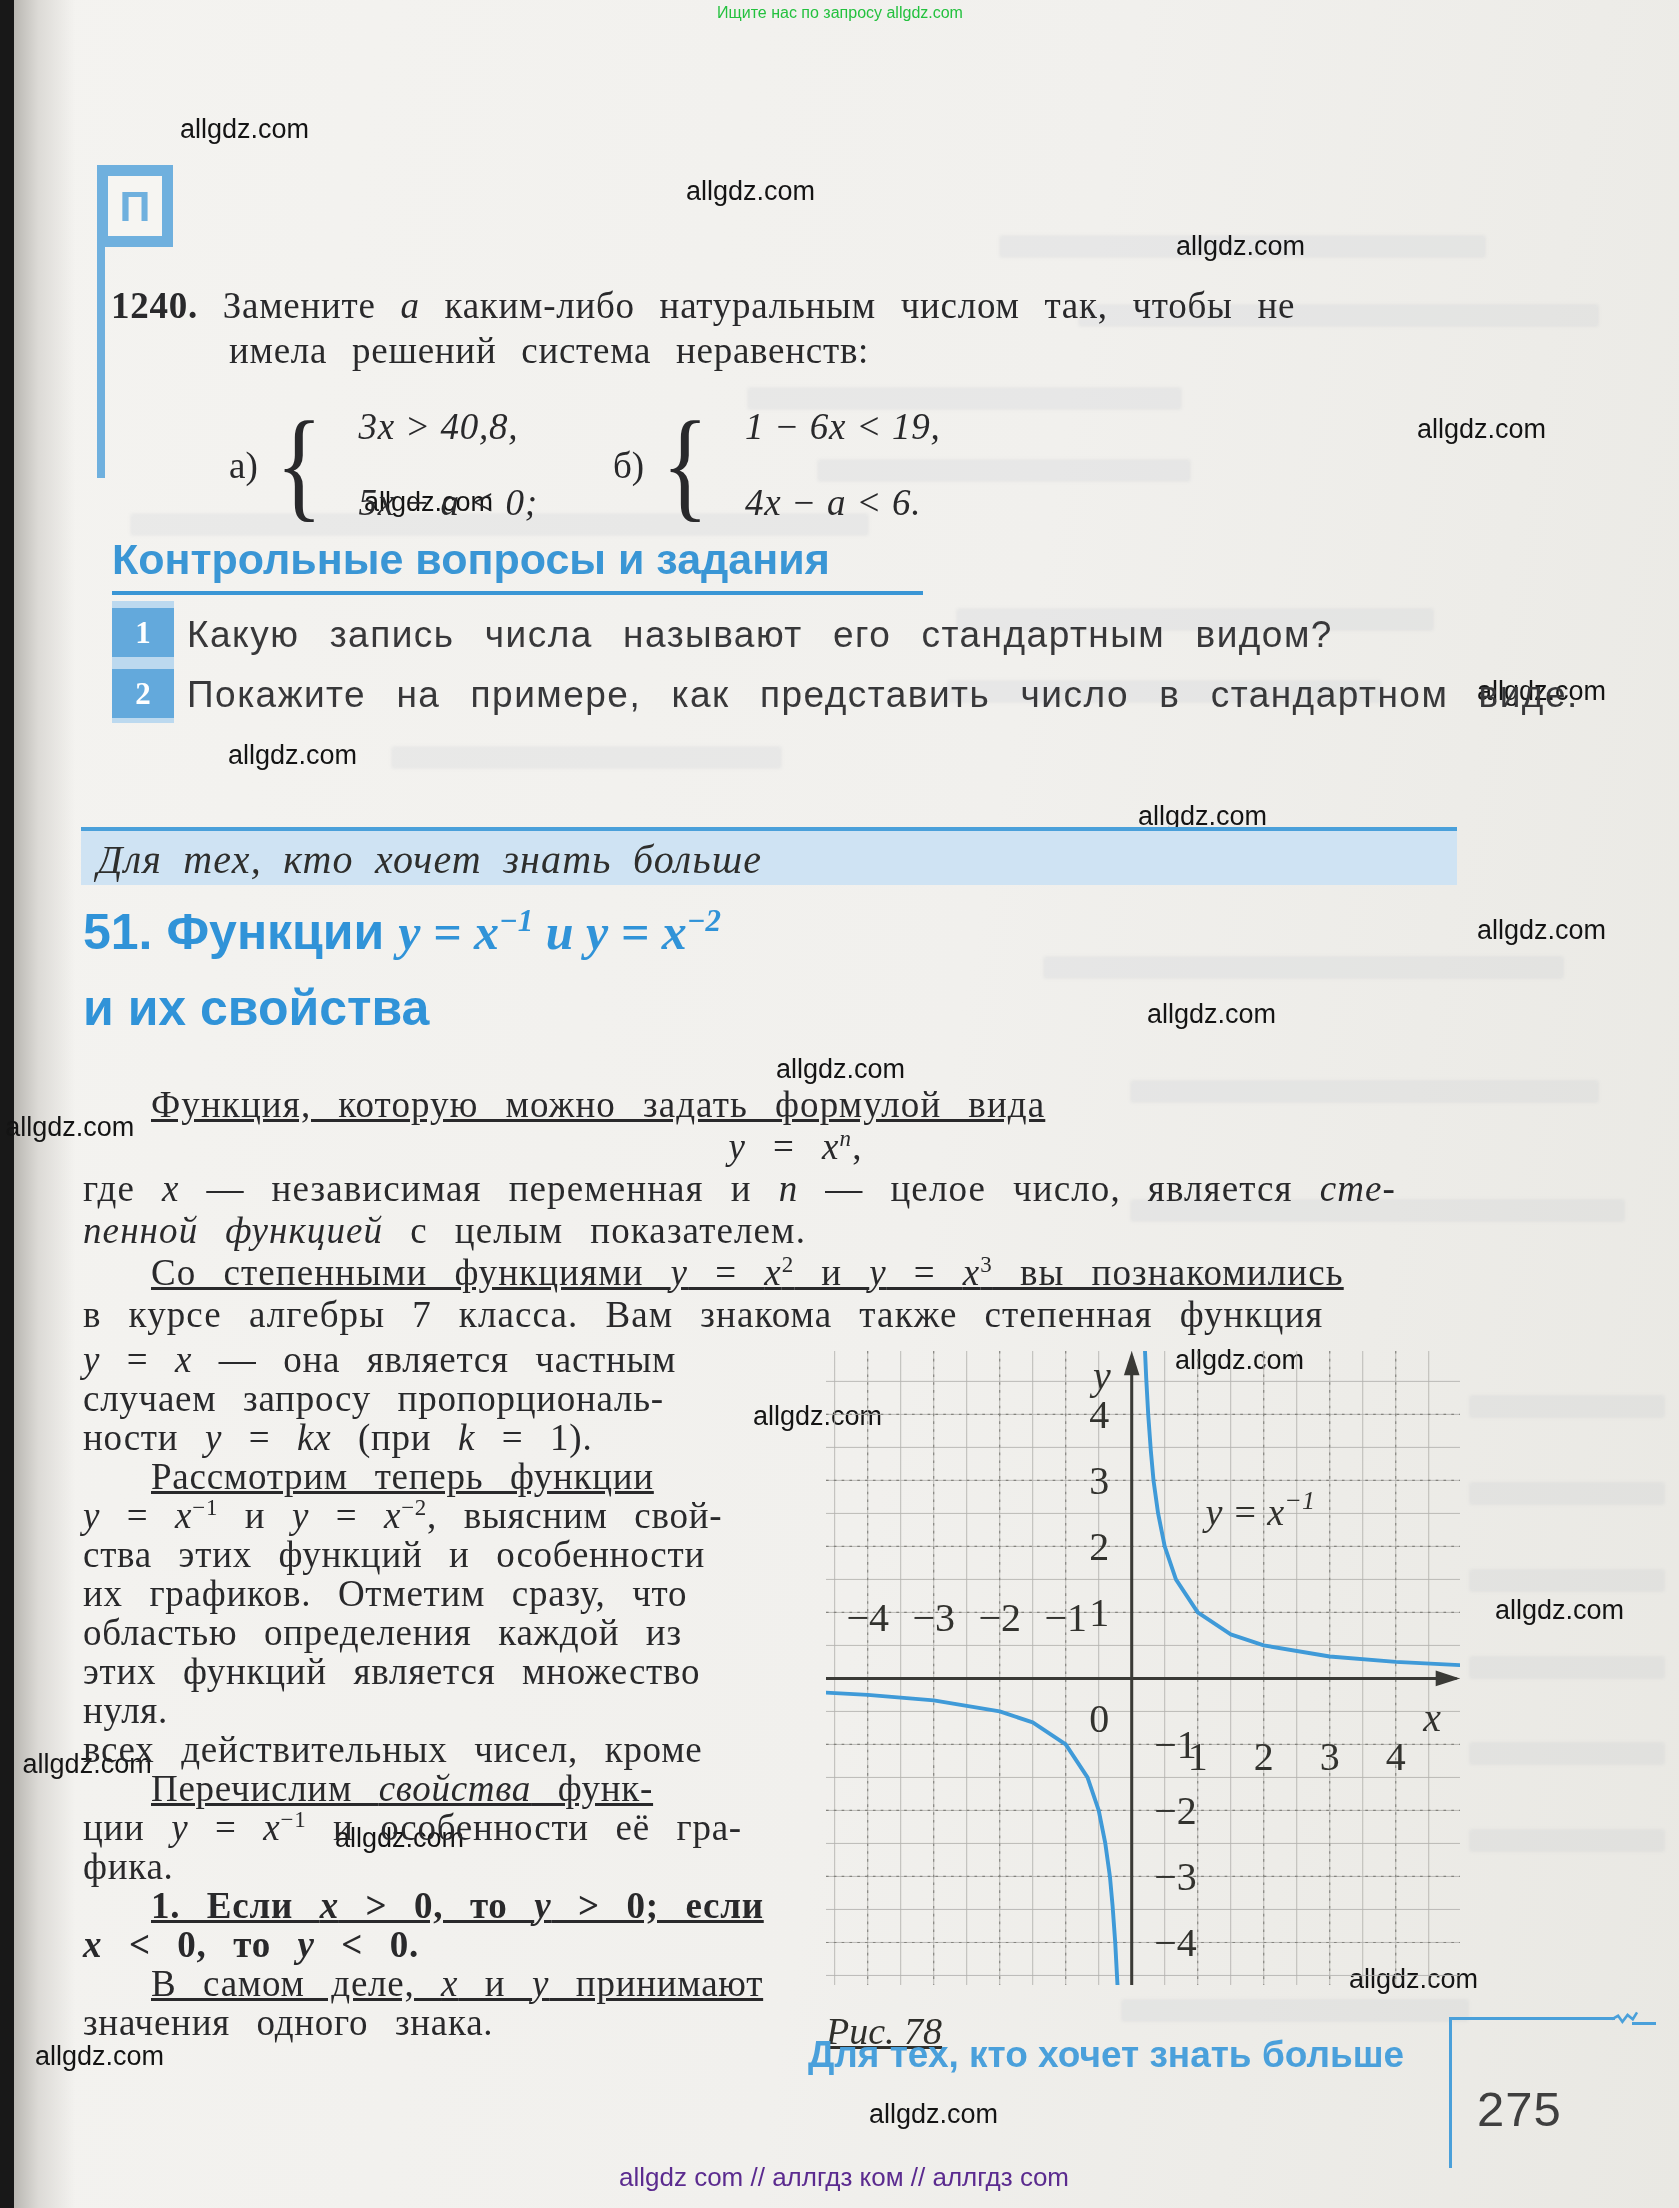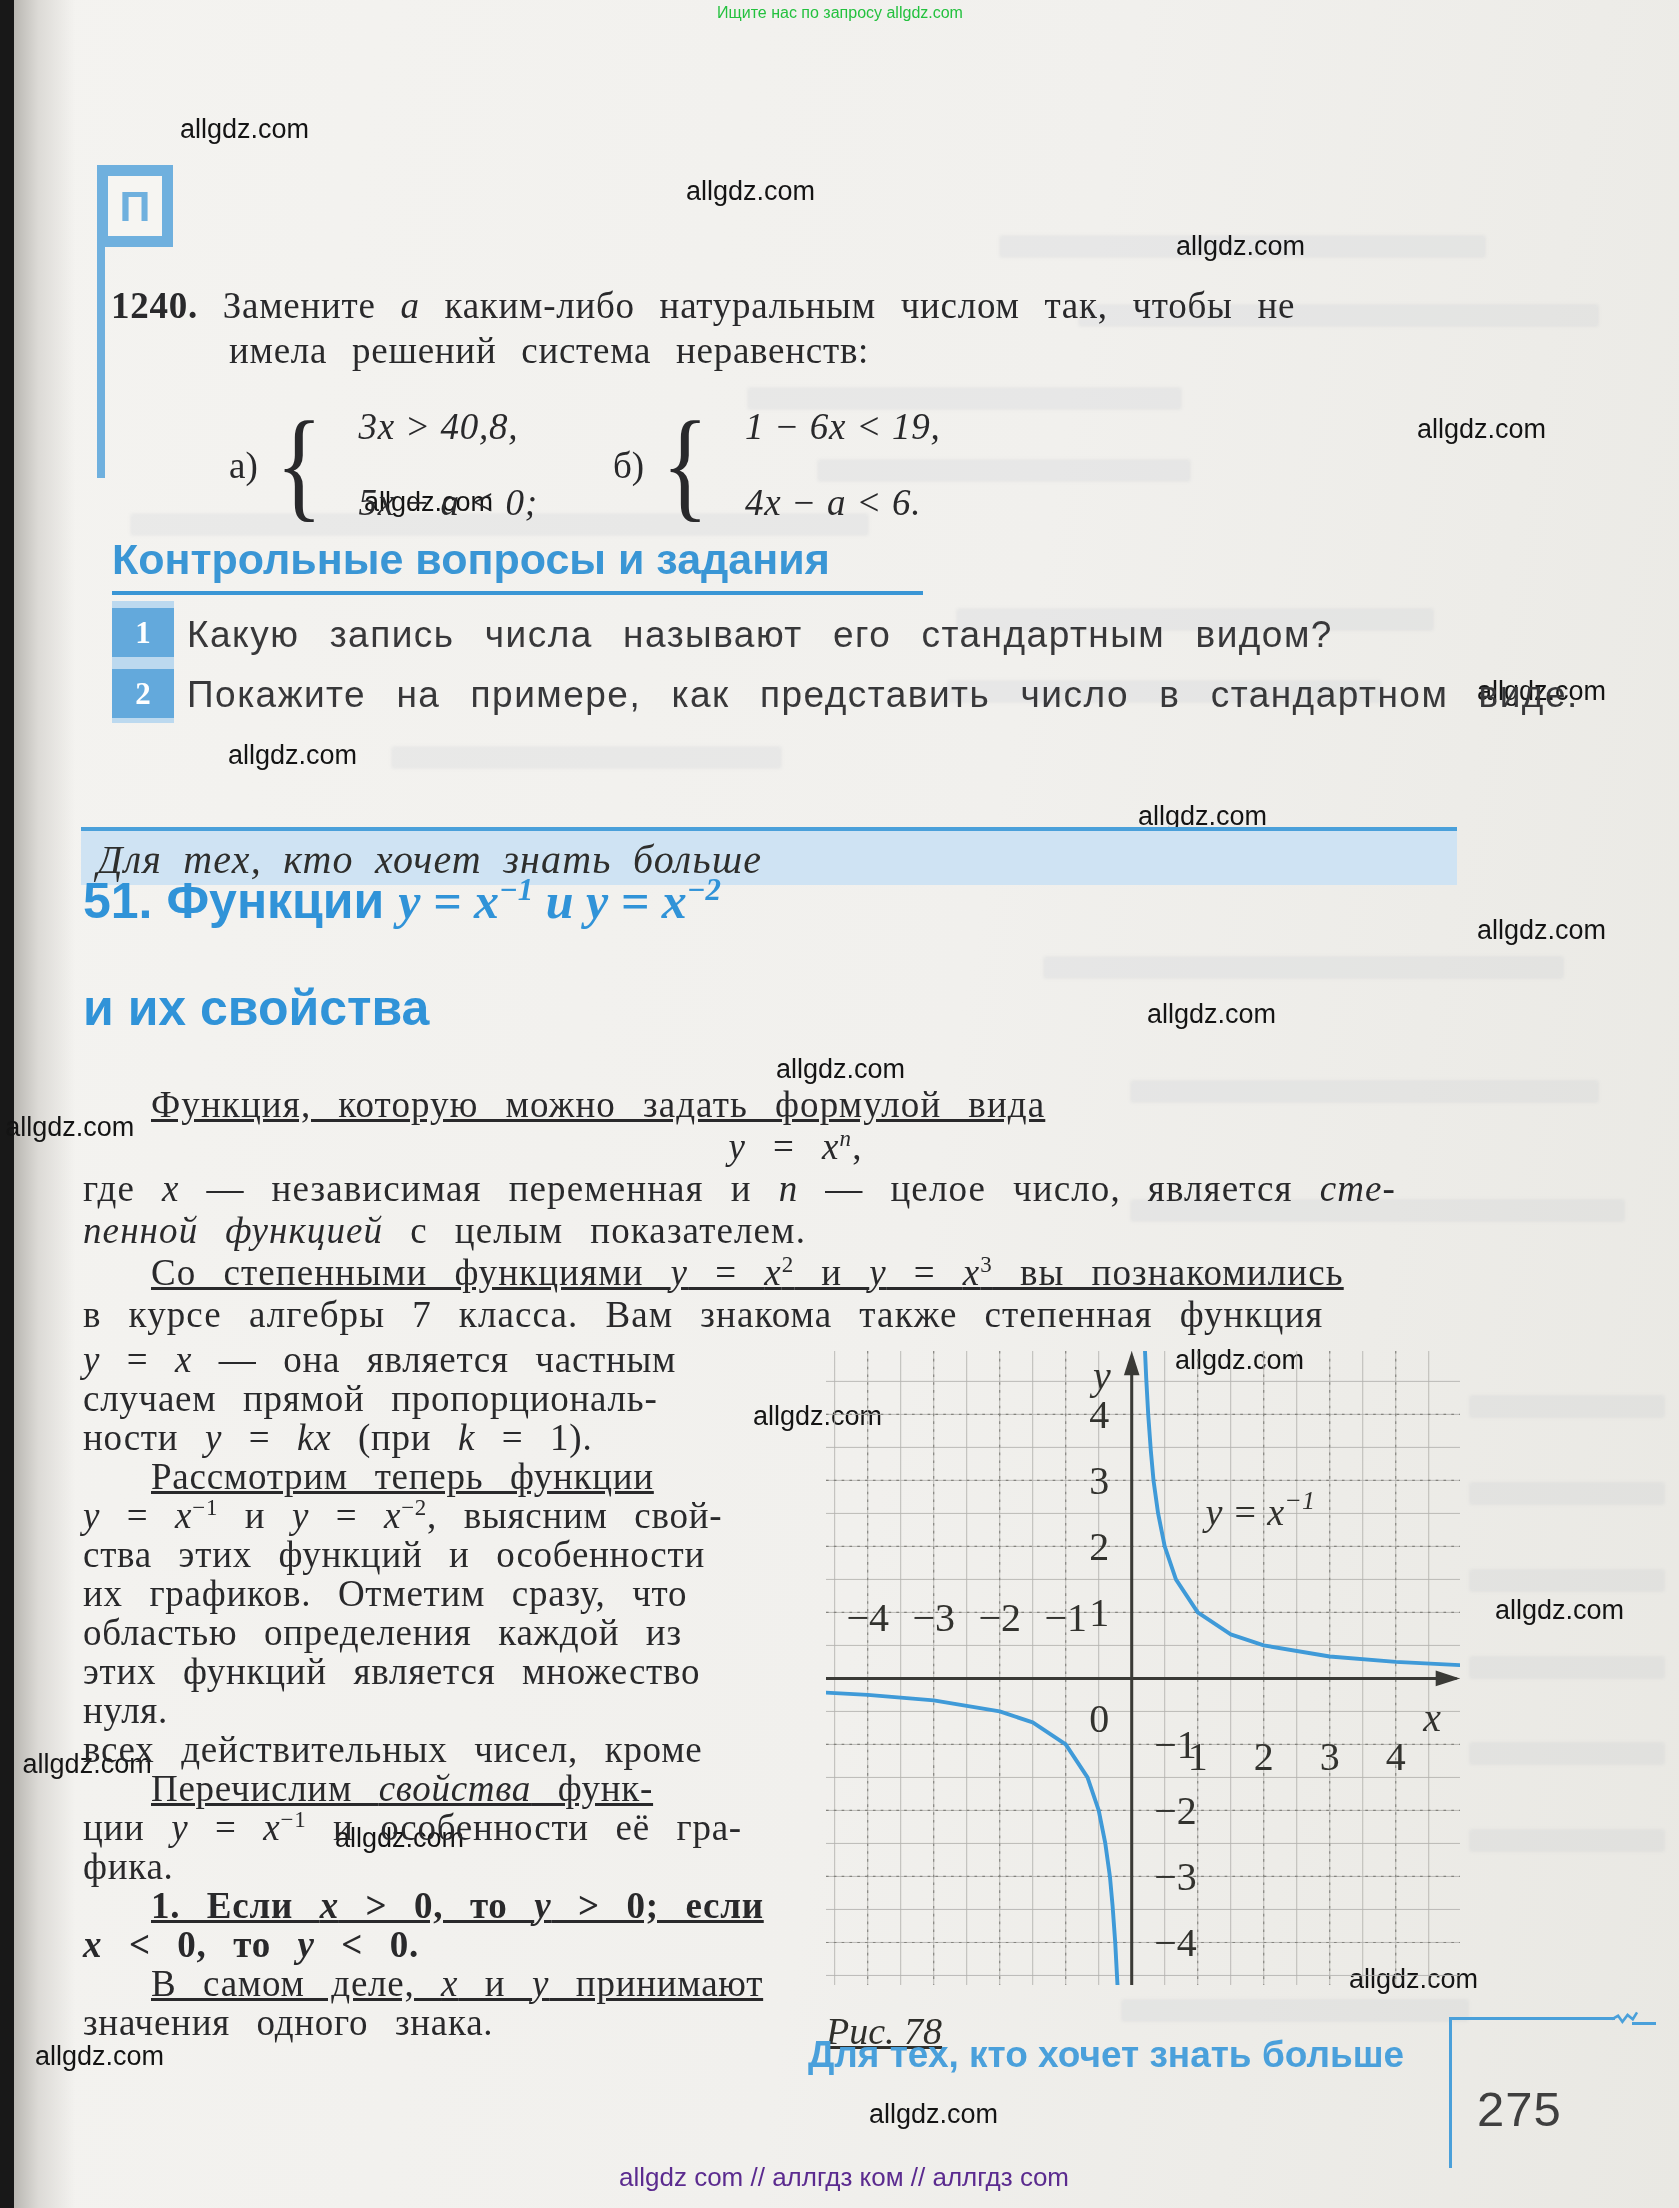--- a/index.html
+++ b/index.html
@@ -153,34 +153,34 @@
   <div class="cq-strip"></div>
   <div class="cq-badge" style="top:608px">1</div>
   <div class="cq-badge" style="top:669px">2</div>
   <div class="cq-text" style="top:614px">Какую запись числа называют его стандартным видом?</div>
   <div class="cq-text" style="top:674px">Покажите на примере, как представить число в стандартном виде.</div>
 
   <div class="banner-line"></div>
   <div class="banner-band"></div>
   <div class="banner-text">Для тех, кто хочет знать больше</div>
 
-  <div class="sec" style="top:872px"><span>51. Функции </span><span class="r-f">y = x</span><span class="r-f r-sup">−1</span><span class="r-f"> и </span><span class="r-f">y = x</span><span class="r-f r-sup">−2</span></div>
+  <div class="sec" style="top:903px"><span>51. Функции </span><span class="r-f">y = x</span><span class="r-f r-sup">−1</span><span class="r-f"> и </span><span class="r-f">y = x</span><span class="r-f r-sup">−2</span></div>
   <div class="sec" style="top:979px">и их свойства</div>
 
   <div class="wide">
       <div class="bodyline ind"><span>Функция, которую можно задать формулой вида</span></div>
       <div class="bodyline center"><span class="r-i">y</span><span> = </span><span class="r-i">x</span><span class="r-i r-sup">n</span><span>,</span></div>
       <div class="bodyline"><span>где </span><span class="r-i">x</span><span> — независимая переменная и </span><span class="r-i">n</span><span> — целое число, является </span><span class="r-i">сте-</span></div>
       <div class="bodyline"><span class="r-i">пенной функцией</span><span> с целым показателем.</span></div>
       <div class="bodyline ind"><span>Со степенными функциями </span><span class="r-i">y</span><span> = </span><span class="r-i">x</span><span class="r-sup">2</span><span> и </span><span class="r-i">y</span><span> = </span><span class="r-i">x</span><span class="r-sup">3</span><span> вы познакомились</span></div>
       <div class="bodyline"><span>в курсе алгебры 7 класса. Вам знакома также степенная функция</span></div>
     </div>
   <div class="narrow">
       <div class="bodyline"><span class="r-i">y</span><span> = </span><span class="r-i">x</span><span> — она является частным</span></div>
-      <div class="bodyline"><span>случаем прямой пропорциональ-</span></div>
+      <div class="bodyline"><span>случаем запросу пропорциональ-</span></div>
       <div class="bodyline"><span>ности </span><span class="r-i">y</span><span> = </span><span class="r-i">kx</span><span> (при </span><span class="r-i">k</span><span> = 1).</span></div>
       <div class="bodyline ind"><span>Рассмотрим теперь функции</span></div>
       <div class="bodyline"><span class="r-i">y</span><span> = </span><span class="r-i">x</span><span class="r-sup">−1</span><span> и </span><span class="r-i">y</span><span> = </span><span class="r-i">x</span><span class="r-sup">−2</span><span>, выясним свой-</span></div>
       <div class="bodyline"><span>ства этих функций и особенности</span></div>
       <div class="bodyline"><span>их графиков. Отметим сразу, что</span></div>
       <div class="bodyline"><span>областью определения каждой из</span></div>
       <div class="bodyline"><span>этих функций является множество</span></div>
       <div class="bodyline"><span>нуля.</span></div>
       <div class="bodyline"><span>всех действительных чисел, кроме</span></div>
       <div class="bodyline ind"><span>Перечислим </span><span class="r-i">свойства</span><span> функ-</span></div>

